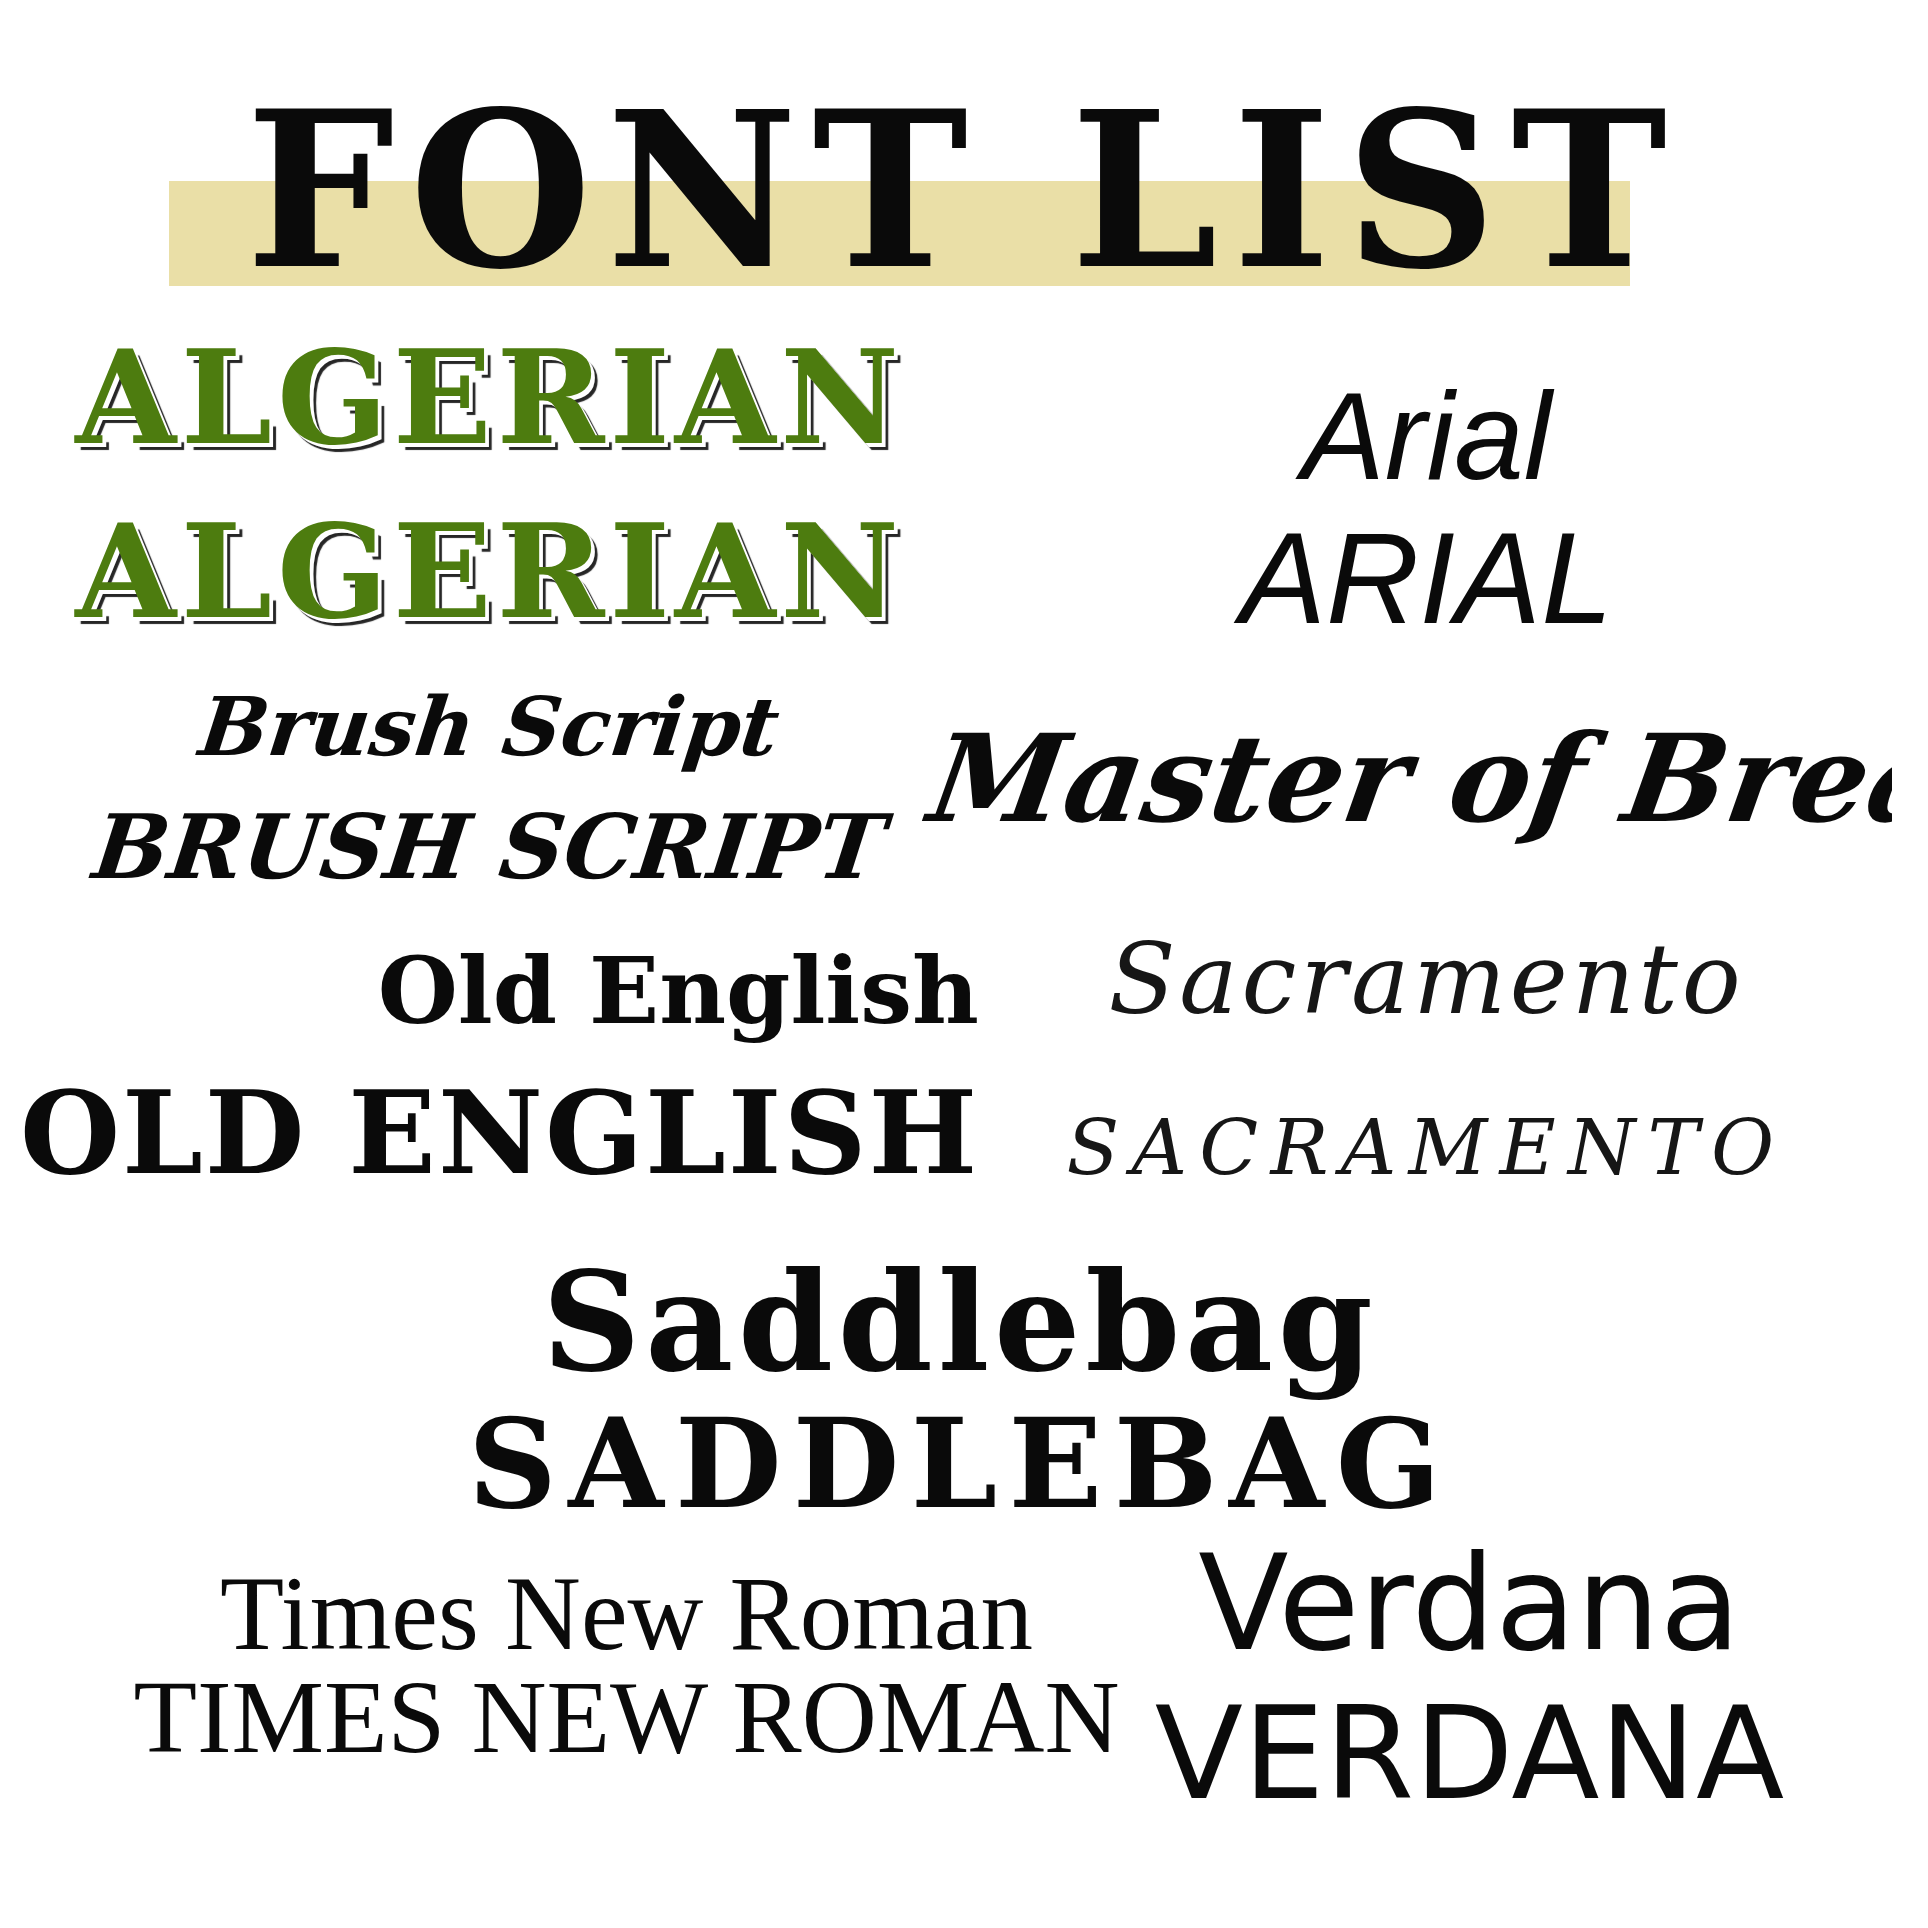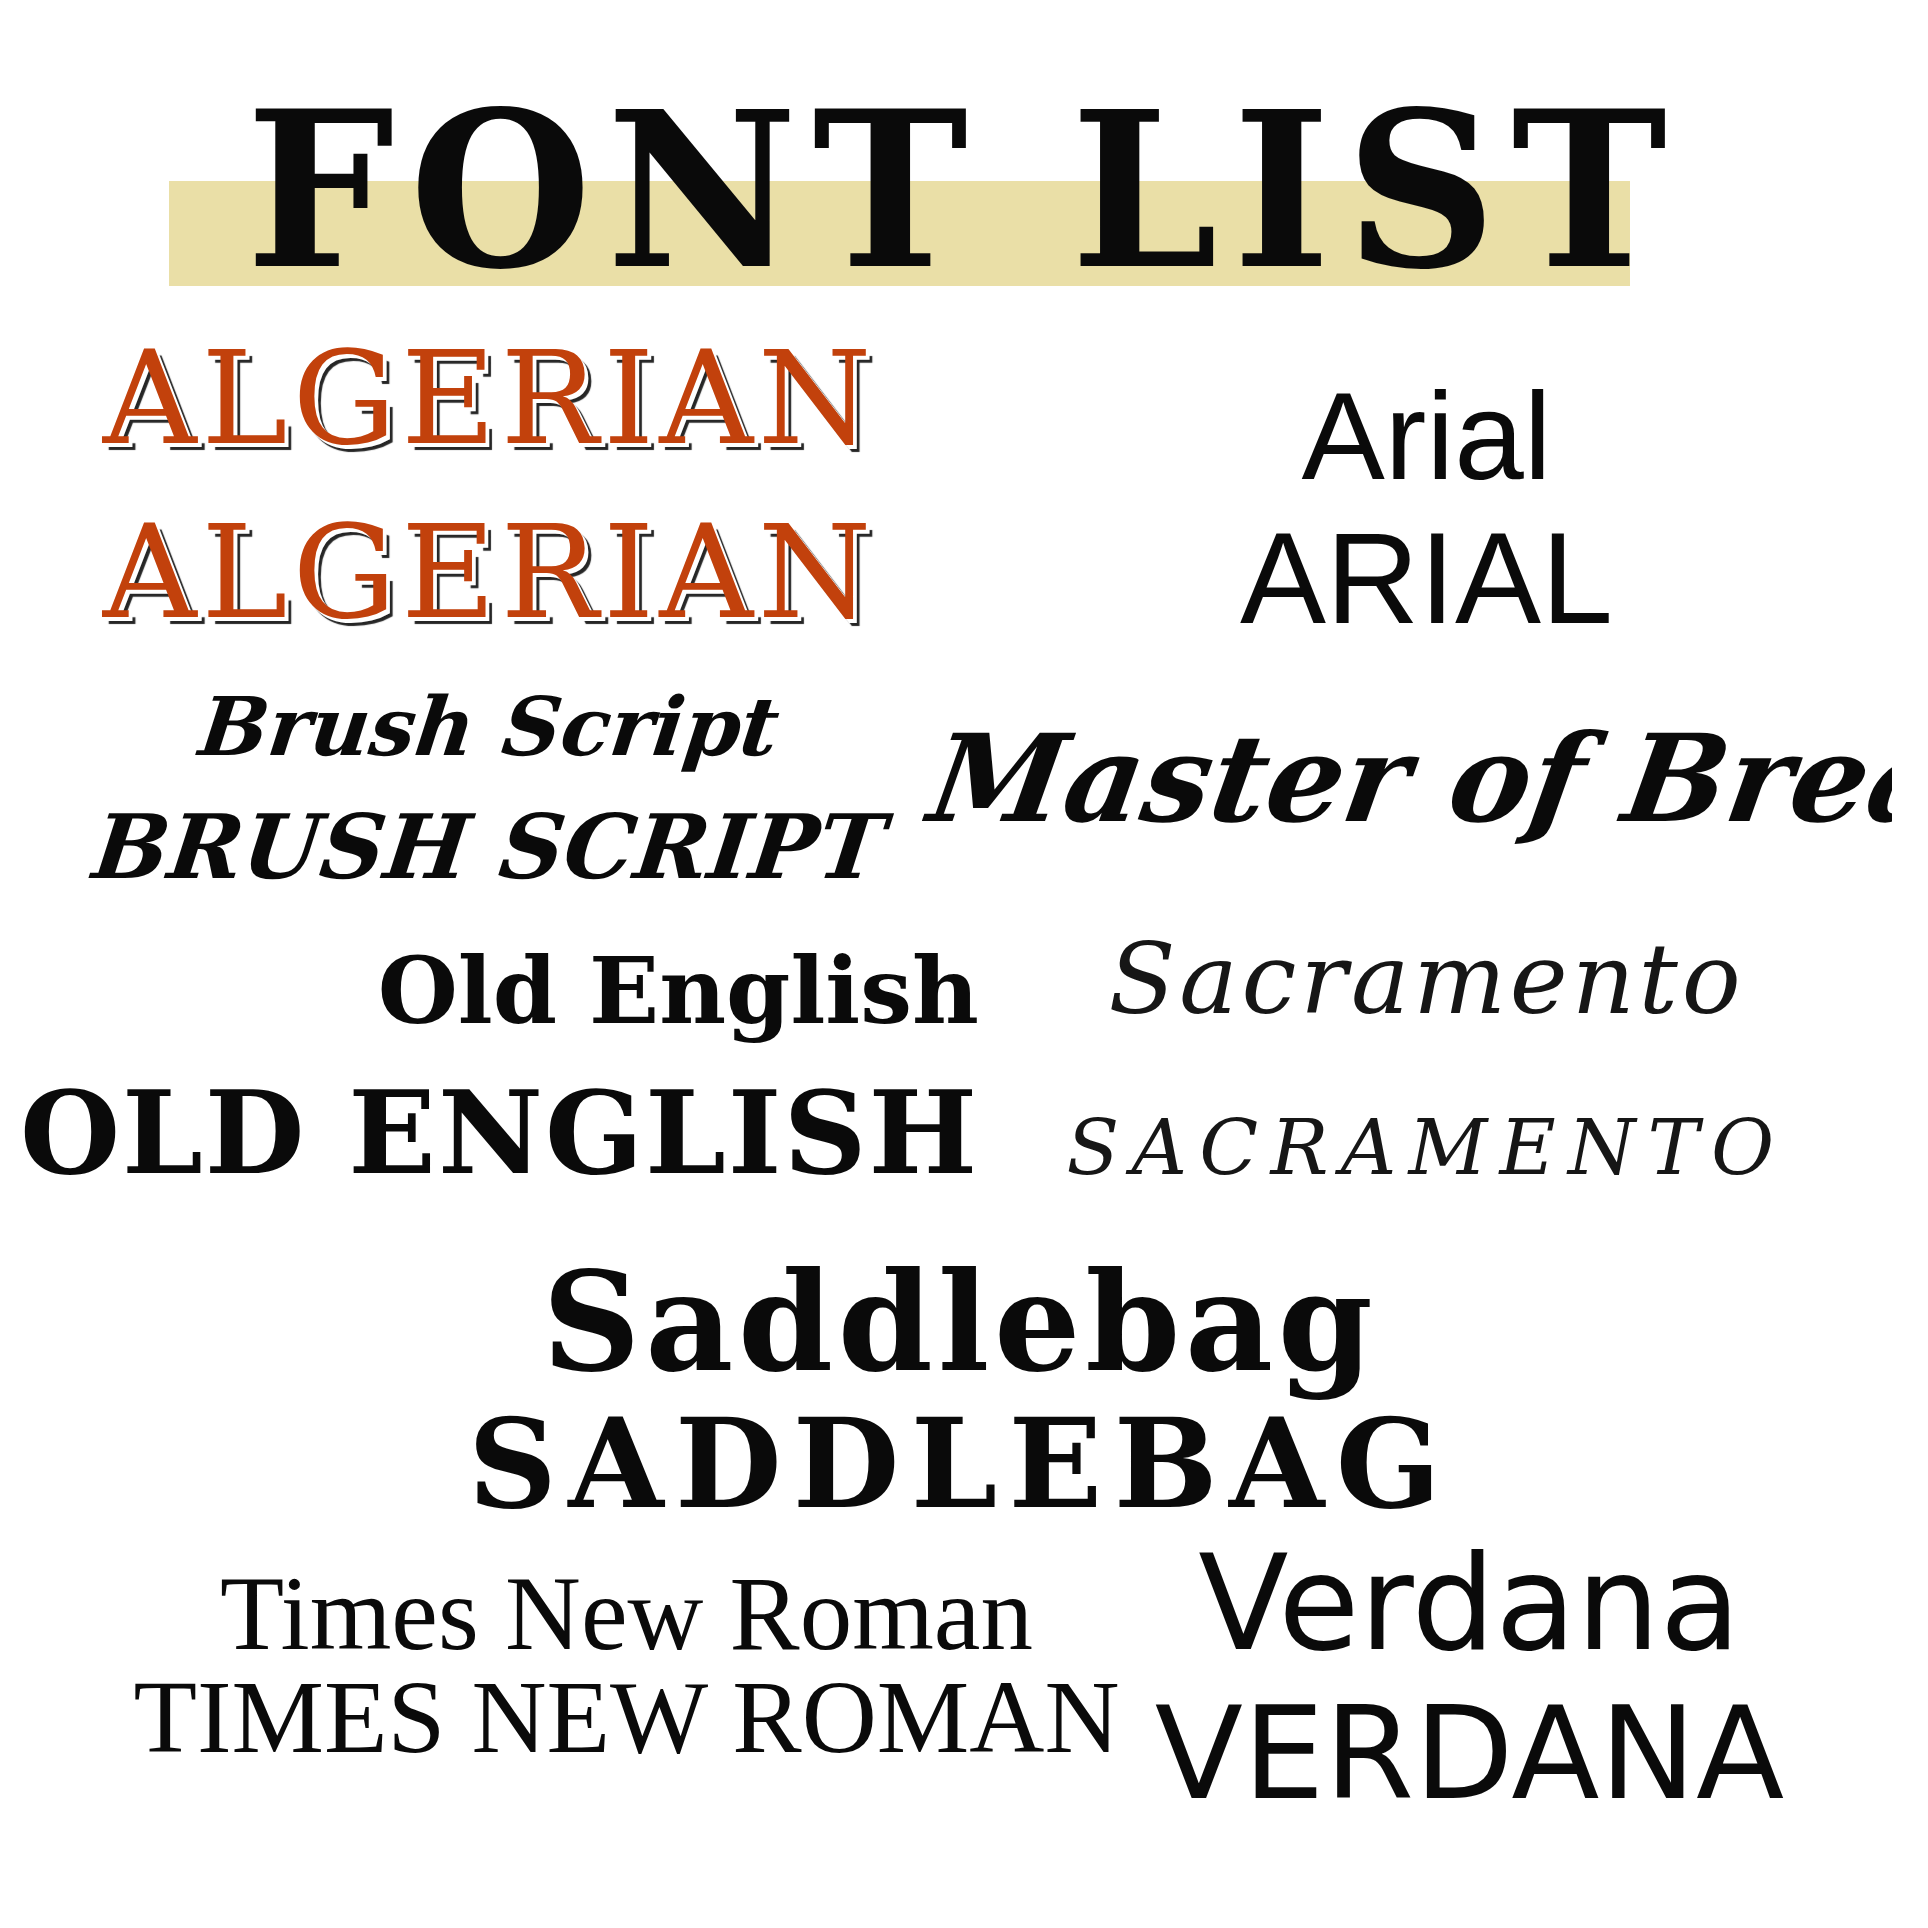--- a/index.html
+++ b/index.html
@@ -31,29 +31,29 @@
     font-weight: 700;
     font-size: 209px;
     letter-spacing: 15px;
     transform: scaleY(1.03);
     transform-origin: top center;
   }
   
   .left-col   { left: 0;    width: 979px; }
   .times-col  { left: 132px; width: 989px; }
   .center-col { left: 395px; width: 1130px; }
-  .right-col  { left: 932px; width: 989px; }
+  .right-col  { left: 932px; width: 989px; font-style: italic; }
   .verdana-col{ left: 975px; width: 989px; }
 
   .f-algerian {
     font-family: "DejaVu Serif", serif;
-    font-weight: 400;
+    font-weight: 700;
     font-size: 130px;
     letter-spacing: 4.7px;
-    color: #c2410c;
+    color: #4d7c0f;
     text-shadow: 3.8px 3.8px 0 #ffffff, 6.6px 6.6px 0.9px rgba(0,0,0,0.85);
   }
   #algerian-1 { top: 333px; }
   #algerian-2 { top: 507px; }
 
   .f-brush {
     font-family: "DejaVu Serif", serif;
     font-style: italic;
     font-weight: 700;
     transform: skewX(-7deg);

